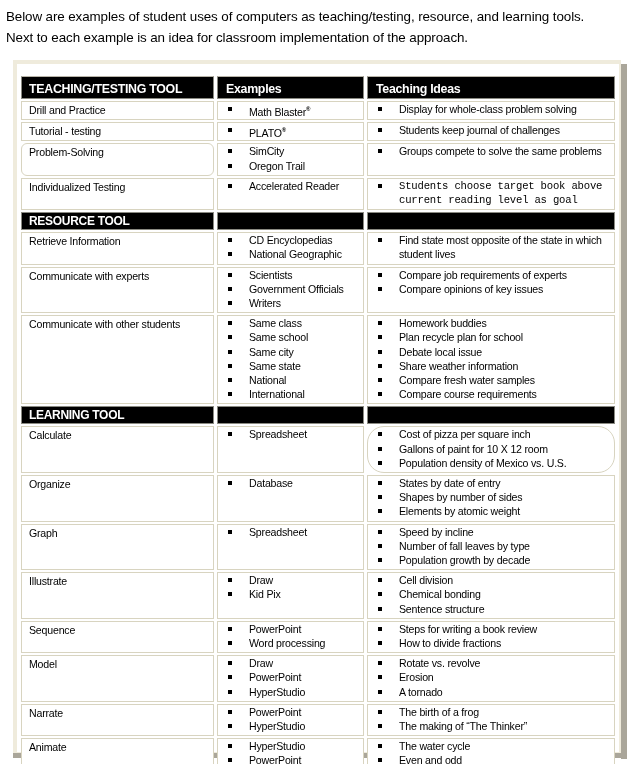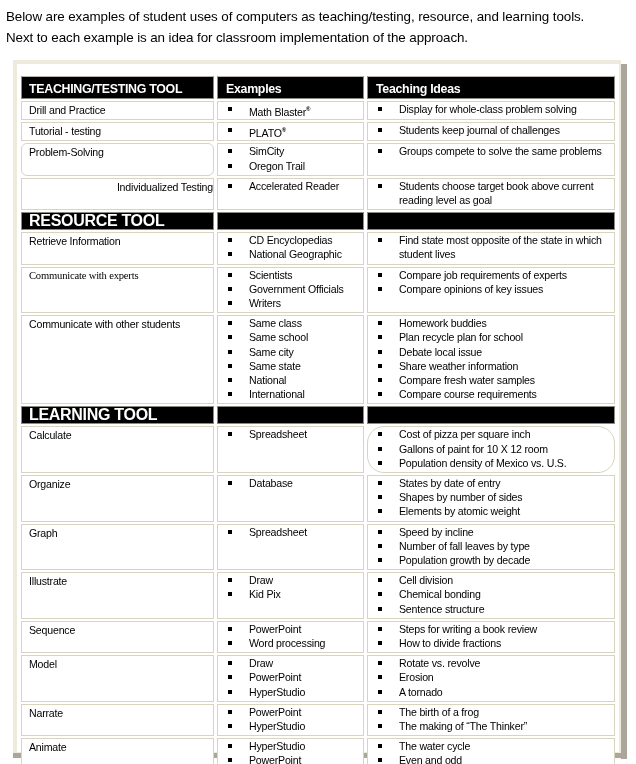--- a/index.html
+++ b/index.html
@@ -15,21 +15,21 @@
   table { position: absolute; left: 18px; top: 74px; width: 600px;
           border-collapse: separate; border-spacing: 3px 2px; table-layout: fixed; }
   td { border: 1px solid #d8d4c0; vertical-align: top; padding: 0 0 0 8px;
        font-size: 10.6px; line-height: 14.2px; letter-spacing: -0.2px; background: #fff; }
   td.c1 { width: 184px; padding-left: 7px; }
   td.c2 { width: 137px; }
   td.c3 { padding-right: 4px; }
   tr.hdr td { background: #000; color: #fff; font-weight: bold; font-size: 12.4px;
               border: 1px solid #8a8a82; border-top-color: #b8b4a8; padding-top: 5px; padding-bottom: 1px;
               line-height: 15px; letter-spacing: -0.3px; }
-  tr.sec td { background: #000; color: #fff; font-weight: bold; font-size: 16px;
+  tr.sec td { background: #000; color: #fff; font-weight: bold; font-size: 12px;
               border: 1px solid #8a8a82; line-height: 14px; padding-top: 1px; padding-bottom: 1px; letter-spacing: -0.3px; }
   ul { list-style: none; margin: 0; padding: 0; }
   li { position: relative; padding-left: 23px; }
   li .bullet { position: absolute; left: 2px; top: 5px; width: 4px; height: 4px; background: #000; }
   .c1-text { display: block; padding-top: 1px; }
   sup { font-size: 6px; vertical-align: 5px; font-weight: bold; }
 </style>
 </head>
 <body>
 
@@ -87,29 +87,29 @@
             <li><span class="bullet"></span><span>Oregon Trail</span></li>
           </ul>
         </td>
         <td class="c3" style="height: 30.4px;">
           <ul>
             <li><span class="bullet"></span><span>Groups compete to solve the same problems</span></li>
           </ul>
         </td>
       </tr>
       <tr>
-        <td class="c1" style="height: 30.4px; text-align: right;">
+        <td class="c1" style="height: 30.4px;">
           <span class="c1-text">Individualized Testing</span>
         </td>
         <td class="c2" style="height: 30.4px;">
           <ul>
             <li><span class="bullet"></span><span>Accelerated Reader</span></li>
           </ul>
         </td>
-        <td class="c3" style="height: 30.4px;">
+        <td class="c3" style="height: 30.4px; font-family: Liberation Mono, monospace;">
           <ul>
             <li><span class="bullet"></span><span>Students choose target book above current reading level as goal</span></li>
           </ul>
         </td>
       </tr>
       <tr class="sec">
         <td class="c1">RESOURCE TOOL</td>
         <td class="c2">&nbsp;</td>
         <td class="c3">&nbsp;</td>
       </tr>
@@ -123,21 +123,21 @@
             <li><span class="bullet"></span><span>National Geographic</span></li>
           </ul>
         </td>
         <td class="c3" style="height: 30.4px;">
           <ul>
             <li><span class="bullet"></span><span>Find state most opposite of the state in which student lives</span></li>
           </ul>
         </td>
       </tr>
       <tr>
-        <td class="c1" style="height: 44.6px; font-family: Liberation Serif, serif;">
+        <td class="c1" style="height: 44.6px;">
           <span class="c1-text">Communicate with experts</span>
         </td>
         <td class="c2" style="height: 44.6px;">
           <ul>
             <li><span class="bullet"></span><span>Scientists</span></li>
             <li><span class="bullet"></span><span>Government Officials</span></li>
             <li><span class="bullet"></span><span>Writers</span></li>
           </ul>
         </td>
         <td class="c3" style="height: 44.6px;">

